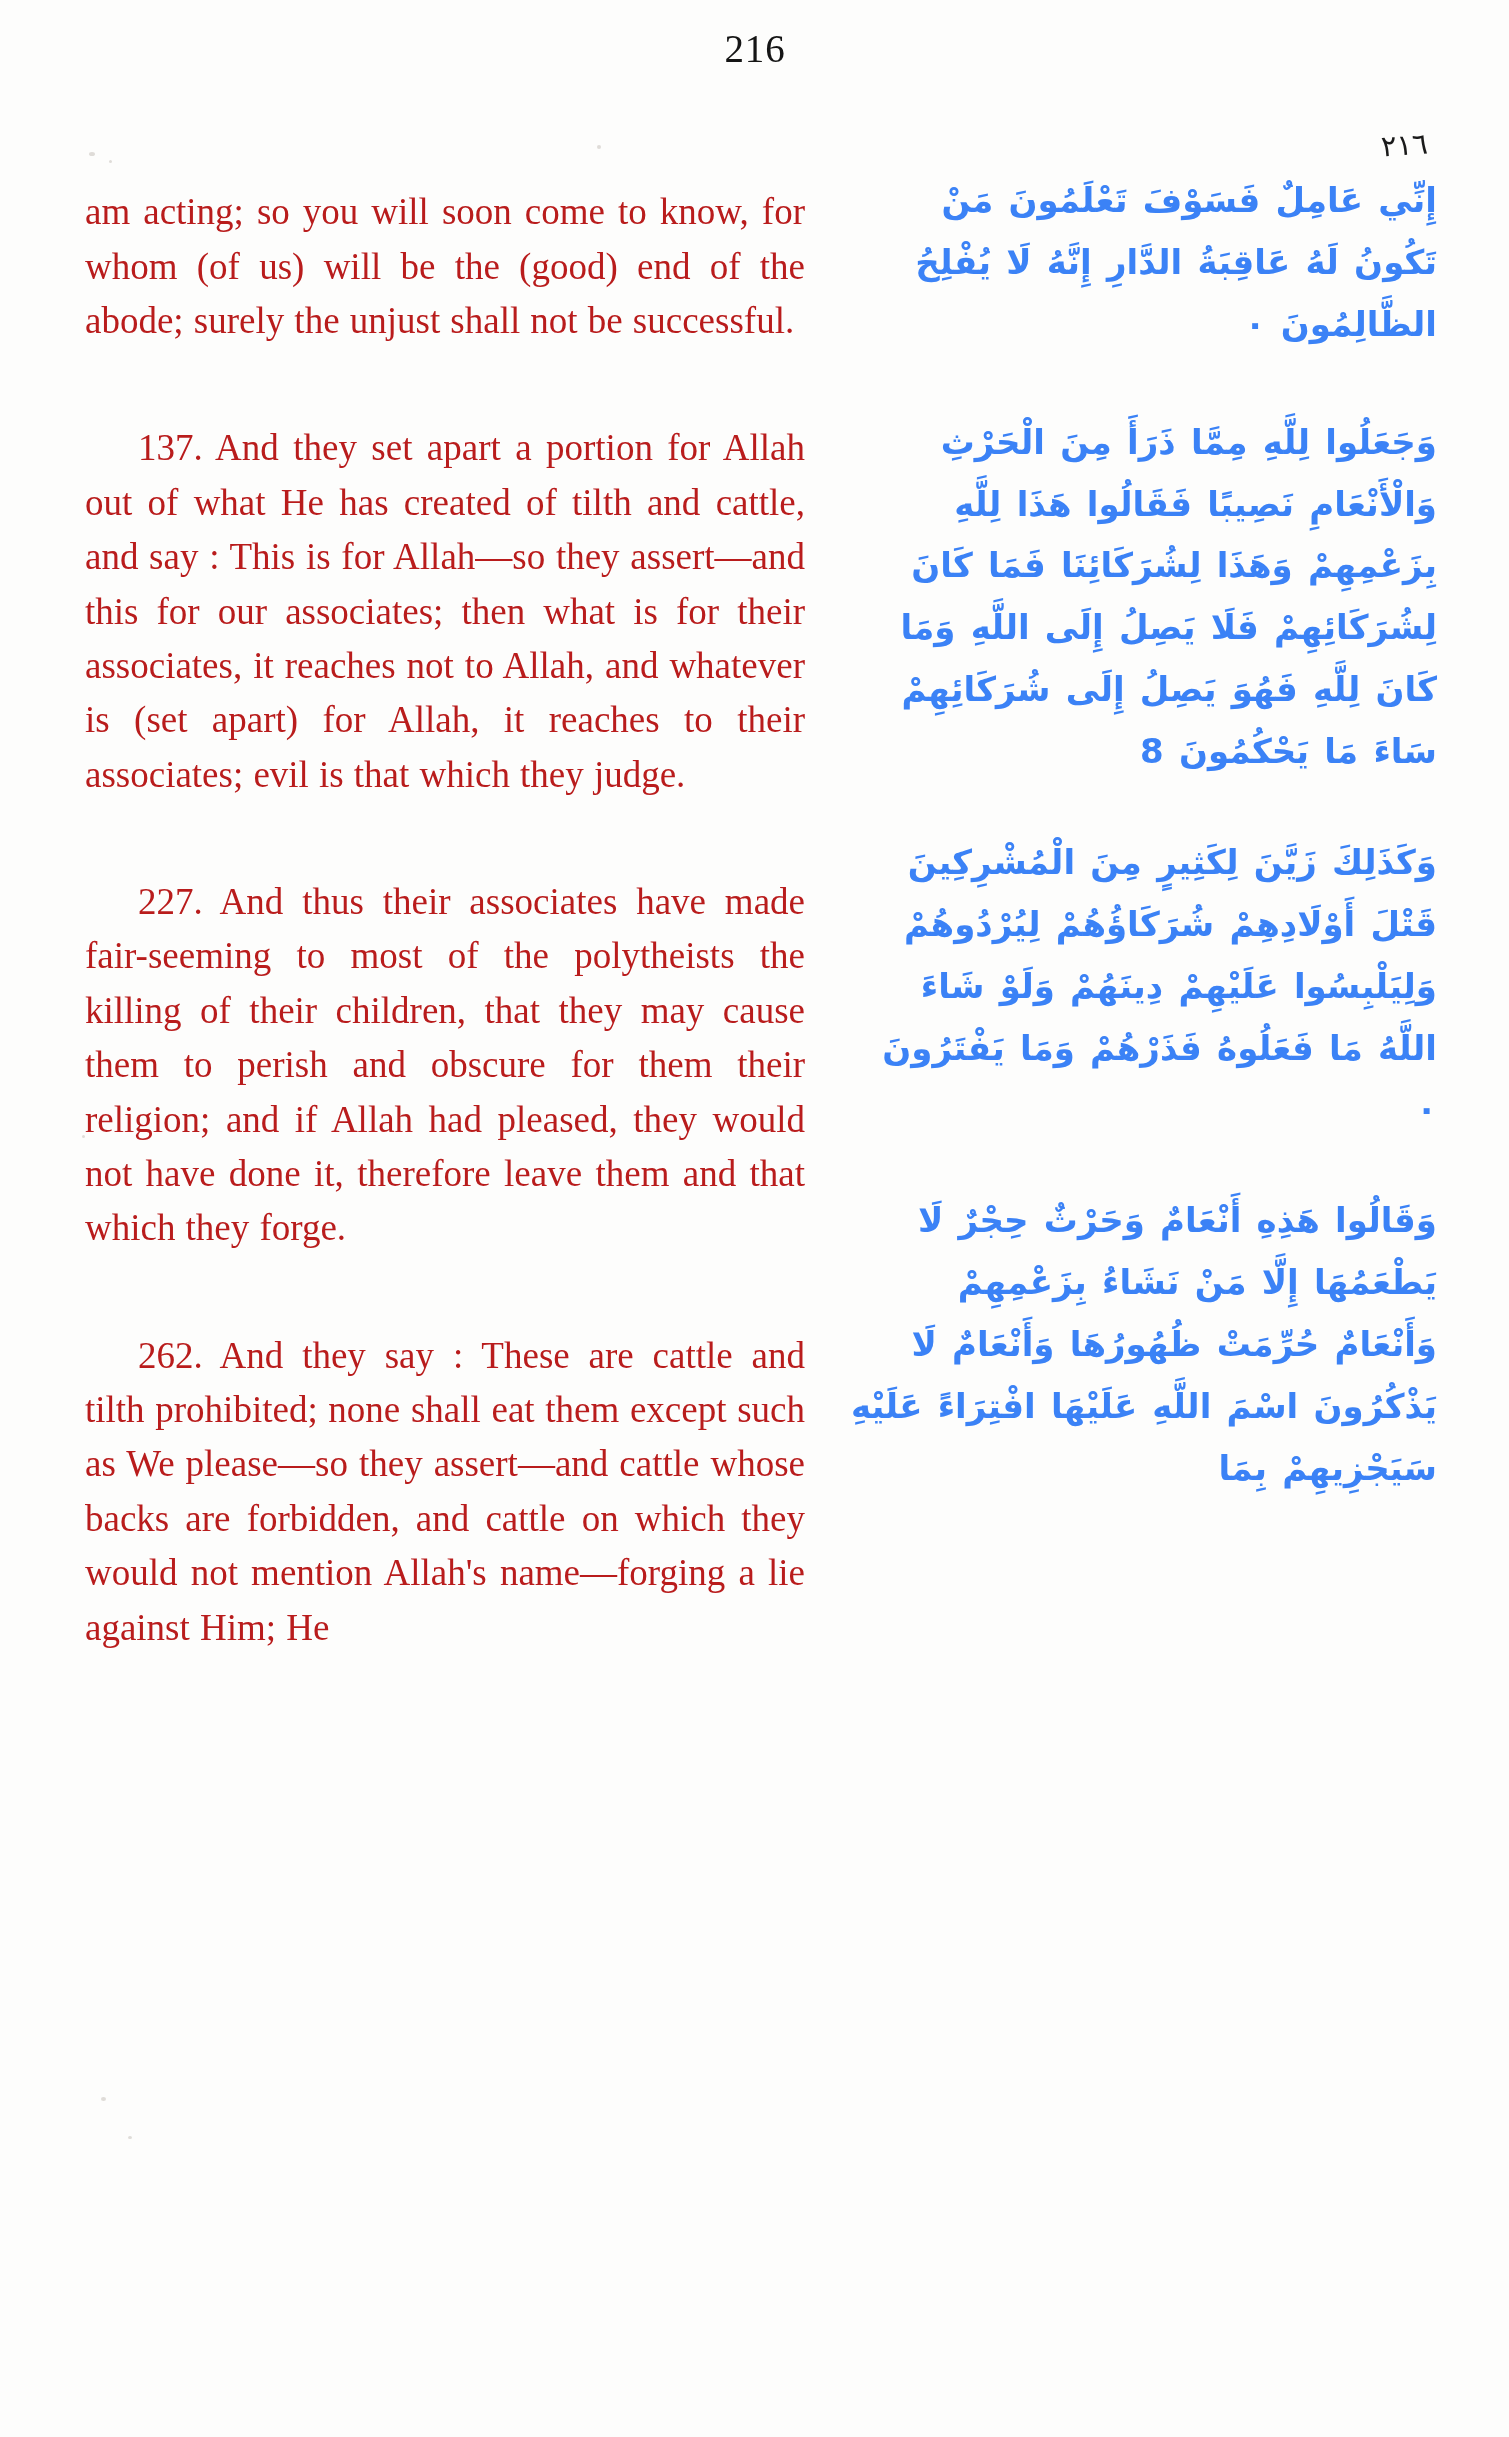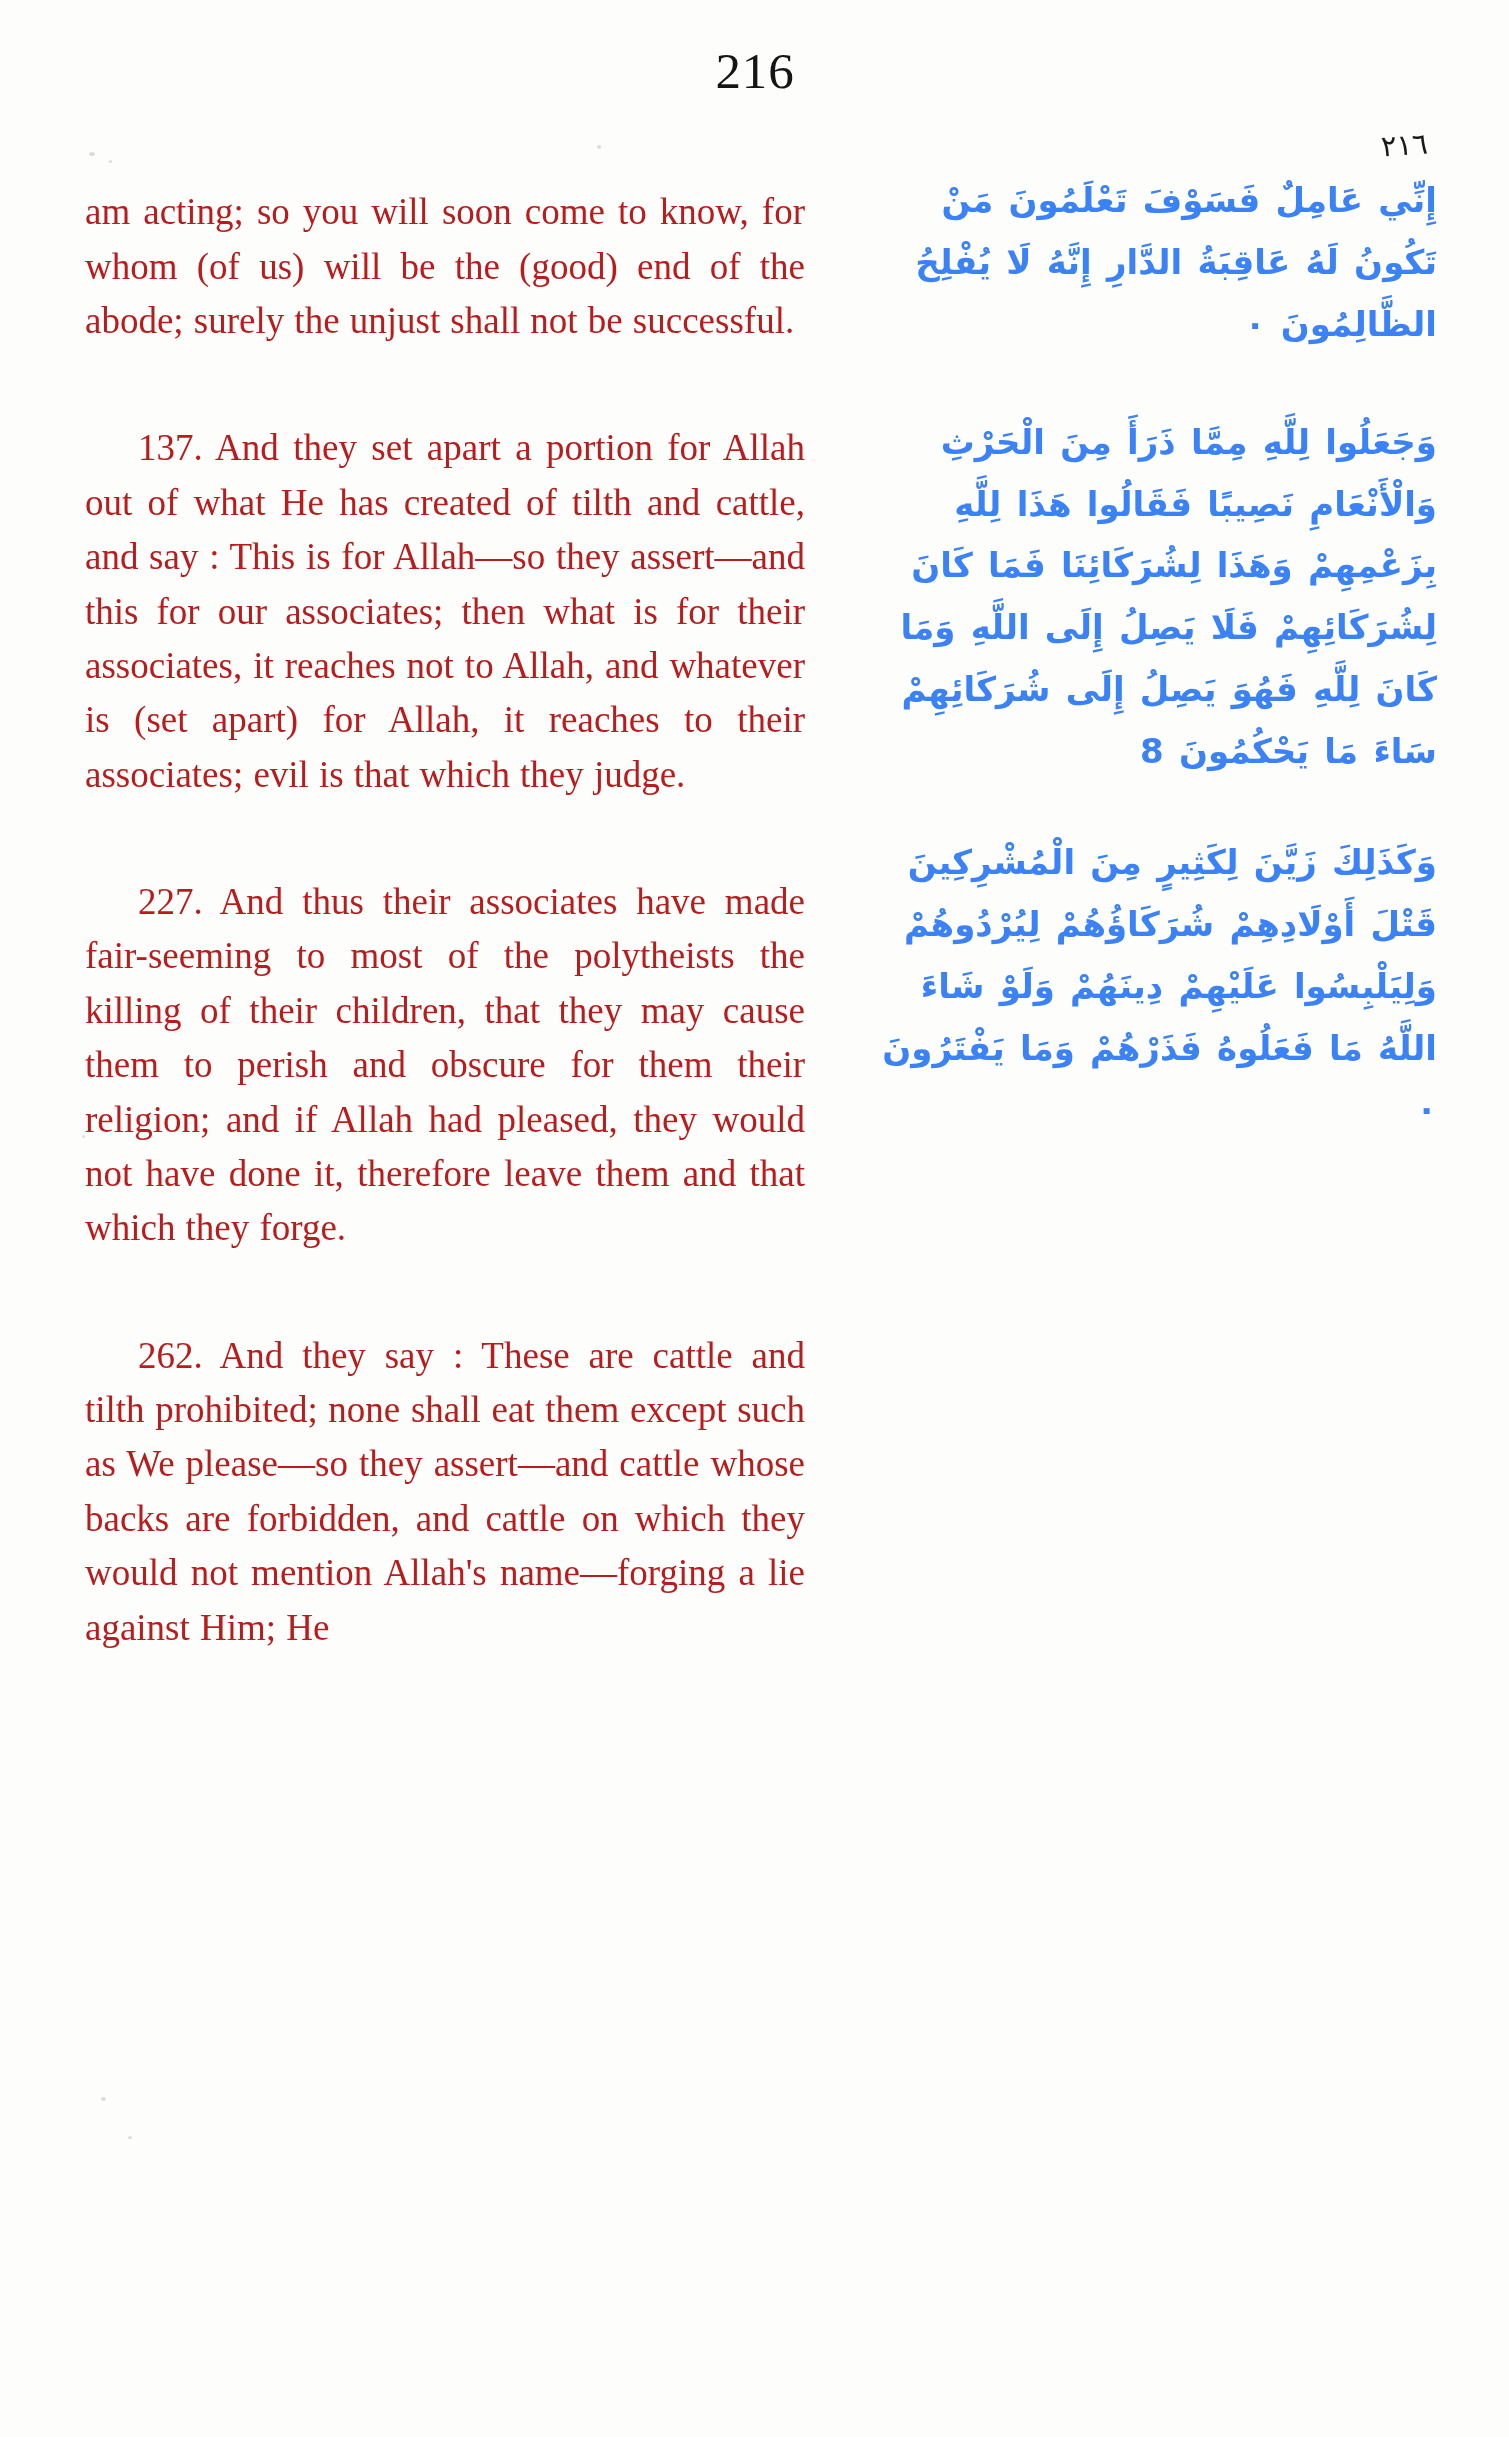--- a/index.html
+++ b/index.html
@@ -22,25 +22,24 @@
     background: #fdfdfc;
   }
 
   
   .page-number {
     position: absolute;
     top: 25.6px;
     left: 0;
     width: 100%;
     text-align: center;
-    font-size: 51px;
+    font-size: 39px;
     letter-spacing: 0.9px;
     font-family: "Liberation Serif", serif;
     color: #151515;
-    margin-top: 16px;
   }
 
   
   .arabic-page-marker {
     position: absolute;
     top: 128px;
     right: 82px;
     font-size: 29px;
     font-family: "DejaVu Sans", sans-serif;
     color: #1a1a1a;
@@ -135,20 +134,21 @@
       <p class="para-en gap-xl">am acting; so you will soon come to know, for whom (of us) will be the (good) end of the abode; surely the unjust shall not be successful.</p>
       <p class="para-en indent gap-xl">137. And they set apart a portion for Allah out of what He has created of tilth and cattle, and say : This is for Allah—so they assert—and this for our associates; then what is for their associates, it reaches not to Allah, and whatever is (set apart) for Allah, it reaches to their associates; evil is that which they judge.</p>
       <p class="para-en indent gap-xl">227. And thus their associates have made fair-seeming to most of the polytheists the killing of their children, that they may cause them to perish and obscure for them their religion; and if Allah had pleased, they would not have done it, therefore leave them and that which they forge.</p>
       <p class="para-en indent">262. And they say : These are cattle and tilth prohibited; none shall eat them except such as We please—so they assert—and cattle whose backs are forbidden, and cattle on which they would not mention Allah's name—forging a lie against Him; He</p>
     </div>
 
     <div class="col-ar">
       <p class="para-ar b1">إِنِّي عَامِلٌ فَسَوْفَ تَعْلَمُونَ مَنْ تَكُونُ لَهُ عَاقِبَةُ الدَّارِ إِنَّهُ لَا يُفْلِحُ الظَّالِمُونَ ٠</p>
       <p class="para-ar b2">وَجَعَلُوا لِلَّهِ مِمَّا ذَرَأَ مِنَ الْحَرْثِ وَالْأَنْعَامِ نَصِيبًا فَقَالُوا هَذَا لِلَّهِ بِزَعْمِهِمْ وَهَذَا لِشُرَكَائِنَا فَمَا كَانَ لِشُرَكَائِهِمْ فَلَا يَصِلُ إِلَى اللَّهِ وَمَا كَانَ لِلَّهِ فَهُوَ يَصِلُ إِلَى شُرَكَائِهِمْ سَاءَ مَا يَحْكُمُونَ 8</p>
       <p class="para-ar b3">وَكَذَلِكَ زَيَّنَ لِكَثِيرٍ مِنَ الْمُشْرِكِينَ قَتْلَ أَوْلَادِهِمْ شُرَكَاؤُهُمْ لِيُرْدُوهُمْ وَلِيَلْبِسُوا عَلَيْهِمْ دِينَهُمْ وَلَوْ شَاءَ اللَّهُ مَا فَعَلُوهُ فَذَرْهُمْ وَمَا يَفْتَرُونَ ٠</p>
+      <p class="para-ar">وَقَالُوا هَذِهِ أَنْعَامٌ وَحَرْثٌ حِجْرٌ لَا يَطْعَمُهَا إِلَّا مَنْ نَشَاءُ بِزَعْمِهِمْ وَأَنْعَامٌ حُرِّمَتْ ظُهُورُهَا وَأَنْعَامٌ لَا يَذْكُرُونَ اسْمَ اللَّهِ عَلَيْهَا افْتِرَاءً عَلَيْهِ سَيَجْزِيهِمْ بِمَا</p>
     </div>
 
   </div>
 
   <span class="speck s1"></span>
   <span class="speck s2"></span>
   <span class="speck s3"></span>
   <span class="speck s4"></span>
   <span class="speck s5"></span>
   <span class="speck s6"></span>

